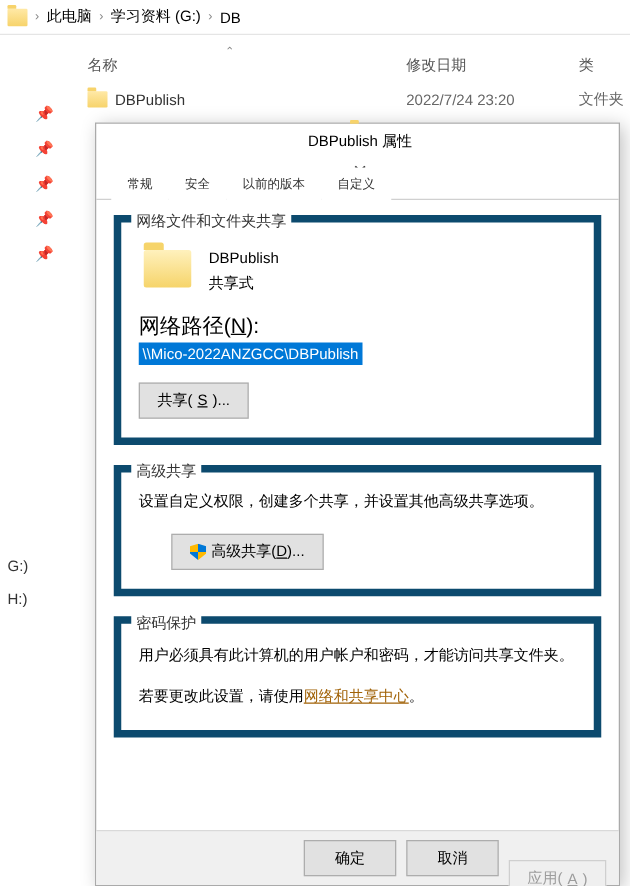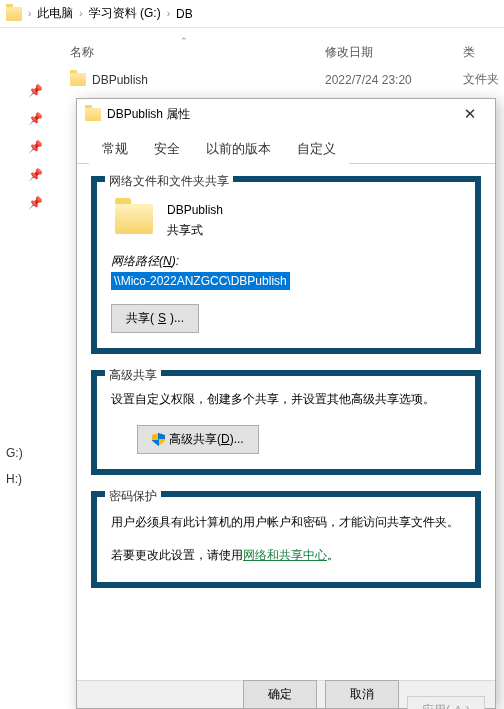--- a/index.html
+++ b/index.html
@@ -91,20 +91,21 @@
       background: #fff;
       border: 1px solid #aaa;
       box-shadow: 3px 3px 14px rgba(0,0,0,.25);
       display:flex; flex-direction:column;
     }
     .titlebar {
       height: 30px;
       display:flex; align-items:center;
       padding: 0 4px 0 8px;
       gap: 6px;
+      flex-direction: column;
     }
     .titlebar .ticon {
       width: 16px; height: 13px;
       background: linear-gradient(#ffe9a6,#f7d36b);
       border-radius: 1px; position:relative;
     }
     .titlebar .ticon::before {
       content:''; position:absolute; top:-3px; left:0; width:7px; height:3px;
       background:#f7d36b; border-radius:1px 1px 0 0;
     }
@@ -117,21 +118,21 @@
     }
     .tabs {
       display:flex;
       padding-left: 12px;
       margin-top: 4px;
       gap: 0;
       border-bottom: 1px solid #d0d0d0;
     }
     .tab {
       padding: 5px 12px 6px;
-      font-size: 13px;
+      font-size: 10px;
       color: #333;
       border: 1px solid transparent;
       border-bottom: none;
       cursor: pointer;
       position: relative;
       top: 1px;
       background: #fff;
     }
     .tab.active {
       border-color: #d0d0d0;
@@ -164,21 +165,21 @@
       width: 38px; height: 30px;
       background: linear-gradient(#fff1bd,#f6d46a);
       border-radius: 2px;
       position: relative; margin-top:4px;
     }
     .big-folder::before {
       content:''; position:absolute; top:-6px; left:0; width:16px; height:6px;
       background:#f6d46a; border-radius:2px 2px 0 0;
     }
     .share-name { font-size: 12px; line-height: 1.7; }
-    .path-label { font-size: 12px; margin-top: 10px; font-style: italic; }
+    .path-label { font-size: 17px; margin-top: 10px; }
     .path-label .u { text-decoration: underline; }
     .net-path {
       background: #0078d7;
       color: #fff;
       padding: 2px 3px;
       display: inline-block;
       font-size: 12px;
       margin-top: 2px;
     }
     .btn {
@@ -191,23 +192,23 @@
     }
     .share-btn { margin-top: 14px; }
     .adv-text { font-size: 12px; margin-bottom: 16px; line-height: 1.6; }
     .adv-btn-row { display:flex; justify-content:flex-start; padding-left: 26px; }
     .shield {
       width: 13px; height: 13px;
       background: conic-gradient(#0078d7 0 25%, #ffb900 25% 50%, #0078d7 50% 75%, #ffb900 75% 100%);
       clip-path: polygon(50% 0%, 100% 15%, 100% 60%, 50% 100%, 0% 60%, 0% 15%);
     }
     .pw-text { font-size: 12px; line-height: 1.9; }
-    .link { color: #15803d; text-decoration: underline; cursor: pointer; }
+    .link { color: #a16207; text-decoration: underline; cursor: pointer; }
     .footer {
-      height: 28px;
+      height: 44px;
       background: #f0f0f0;
       border-top: 1px solid #d9d9d9;
       display:flex; align-items:center; justify-content:flex-end;
       gap: 8px; padding: 0 10px;
     }
     .footer .btn { min-width: 74px; justify-content:center; }
     .footer .btn.disabled {
       color: #9c9c9c;
       background: #efefef;
       border-color: #cfcfcf;

